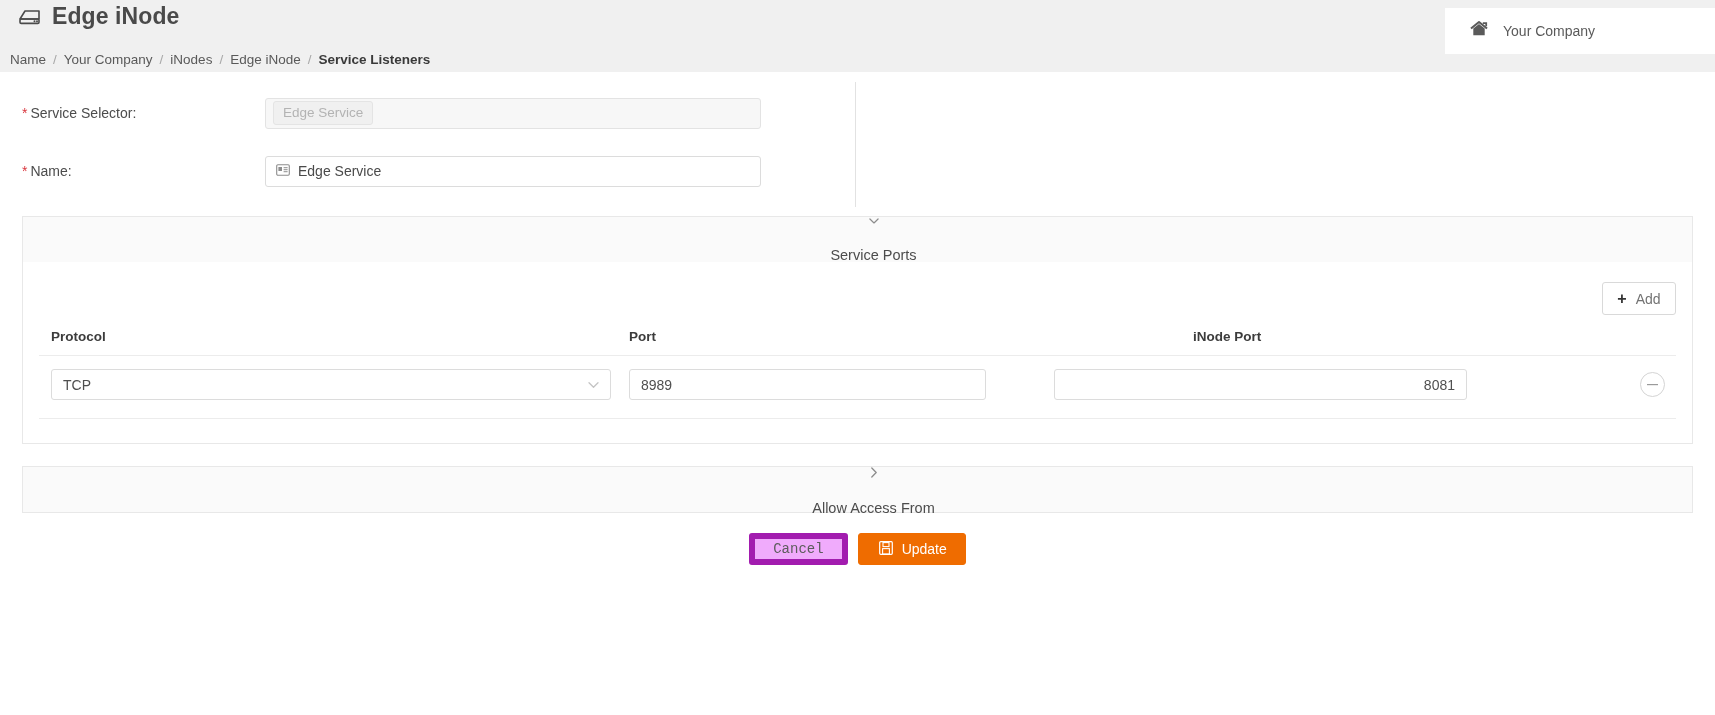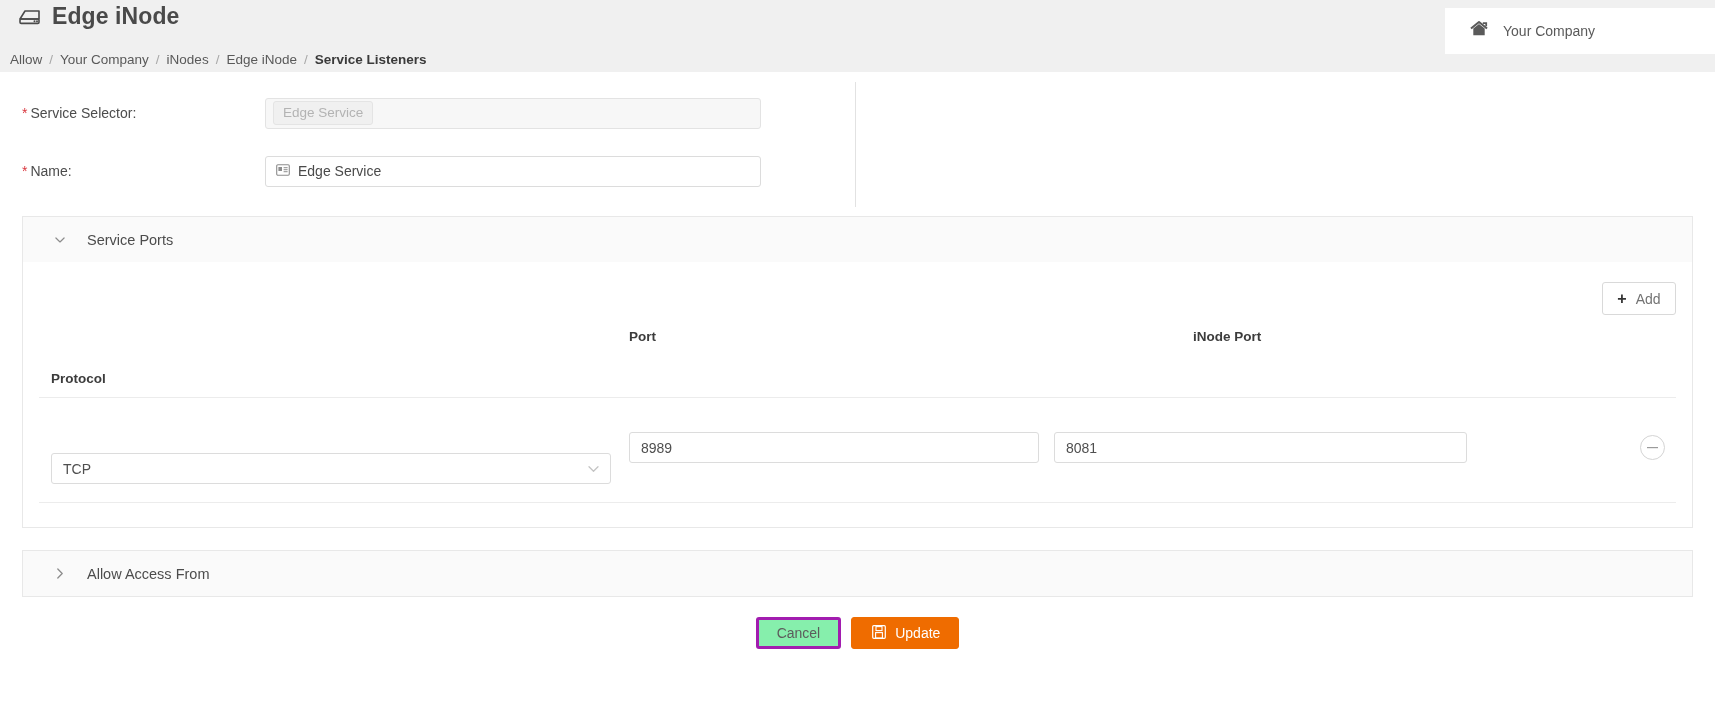--- a/index.html
+++ b/index.html
@@ -137,20 +137,21 @@
     border: 1px solid #e8e8e8;
     background: #fff;
   }
   .card-header {
     height: 45px;
     background: #fafafa;
     display: flex; align-items: center;
     gap: 22px;
     padding-left: 32px;
     cursor: pointer;
+    flex-direction: column;
   }
   .card-header .chev {
     color: #8c8c8c; font-size: 14px;
     width: 10px; display: flex; justify-content: center;
   }
   .card-header .title {
     font-size: 14.5px; color: #4c4c4c;
   }
 
   .card-body { padding: 16px 16px 24px 16px; }
@@ -174,21 +175,21 @@
   
   .ports-table { width: 100%; margin-top: 14px; }
   .ports-head {
     display: flex;
     border-bottom: 1px solid #ececec;
     padding: 0 0 11px 0;
   }
   .ports-head .th {
     font-size: 13.5px; font-weight: bold; color: #3c3c3c;
   }
-  .col-proto { width: 590px; padding-left: 12px; margin-top: 42px; }
+  .col-proto { width: 590px; padding-left: 12px; }
   .col-inode { width: 425px; }
   .col-port  { flex: 1; }
   .col-act   { width: 58px; }
 
   .ports-row {
     display: flex; align-items: center;
     padding: 13px 0 18px 0;
     border-bottom: 1px solid #ececec;
   }
   .select-shell {
@@ -203,22 +204,22 @@
   }
   .select-shell .chev { color: #c4c4c4; font-size: 13px; }
   .cell-input {
     height: 31px;
     border: 1px solid #dcdcdc; border-radius: 3px;
     display: flex; align-items: center;
     padding: 0 11px;
     font-size: 14px; color: #4f4f4f;
     background: #fff;
   }
-  .inode-input { width: 410px; }
-  .port-input  { width: 413px; }
+  .inode-input { width: 357px; }
+  .port-input  { width: 413px; justify-content: flex-end; }
   .btn-remove {
     width: 25px; height: 25px;
     border: 1px solid #d4d4d4;
     border-radius: 50%;
     display: flex; align-items: center; justify-content: center;
     color: #999; font-size: 15px;
     background: #fff;
     cursor: pointer;
     margin-left: 22px;
   }
@@ -231,21 +232,21 @@
   }
   .btn {
     height: 32px;
     border-radius: 3px;
     font-size: 14px;
     display: flex; align-items: center; justify-content: center;
     gap: 9px;
     cursor: pointer;
     padding: 0 18px;
   }
-  .btn-cancel { background: #86efac; border: 3px solid #a21caf; color: #5c5c5c; min-width: 68px; }
+  .btn-cancel { background: #f0abfc; border: 6px solid #a21caf; color: #5c5c5c; min-width: 68px; font-family: Liberation Mono, monospace; }
   .btn-update { background: #ef6c00; border: 1px solid #ef6c00; color: #fff; min-width: 92px; padding-left: 20px; }
 
   .spacer-22 { height: 22px; }
 </style>
 </head>
 <body>
 
 <div class="topbar">
   <div class="app-title">
     <span class="icon">
@@ -265,21 +266,21 @@
         <path d="M2 8.5 L10 2 L18 8.5" fill="none" stroke="#5a5a5a" stroke-width="2.1" stroke-linejoin="round"></path>
         <path d="M4.3 8.6 L4.3 15.3 L15.7 15.3 L15.7 8.6 L10 4.1 Z" fill="#5a5a5a"></path>
         <path d="M13.8 3.2 L17.2 3.2 L17.2 6.2" fill="none" stroke="#5a5a5a" stroke-width="1.8"></path>
       </svg>
     </span>
     <span class="label">Your Company</span>
   </div>
 </div>
 
 <div class="breadcrumb">
-  <span class="crumb">Allow</span>
+  <span class="crumb">Name</span>
   <span class="sep">/</span>
   <span class="crumb">Your Company</span>
   <span class="sep">/</span>
   <span class="crumb">iNodes</span>
   <span class="sep">/</span>
   <span class="crumb">Edge iNode</span>
   <span class="sep">/</span>
   <span class="crumb current">Service Listeners</span>
 </div>
 

